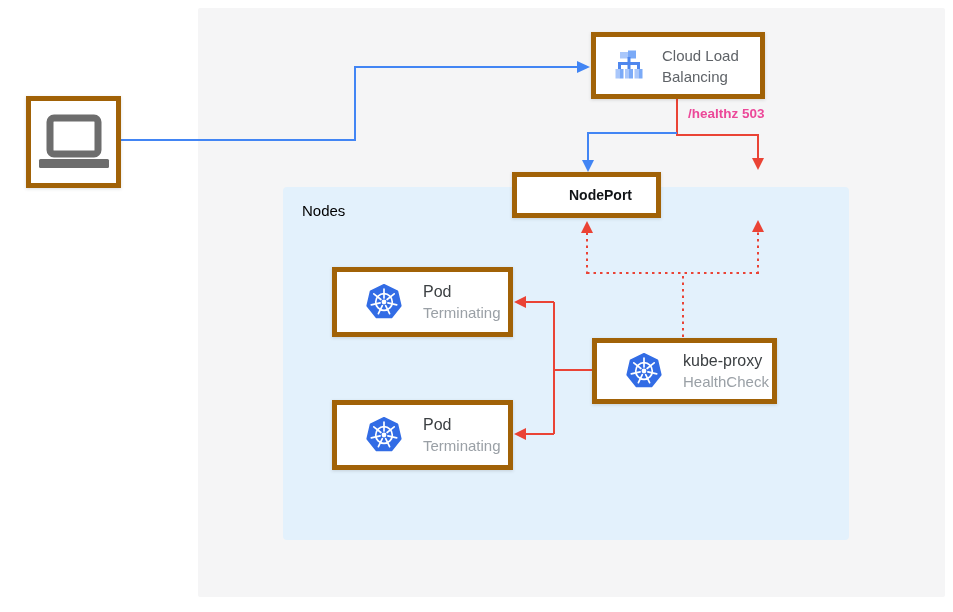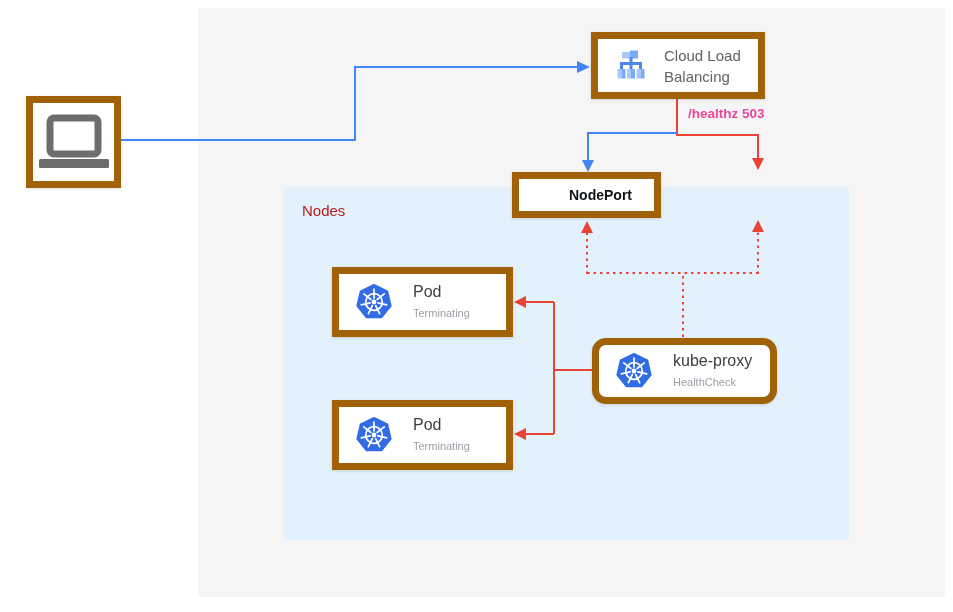--- a/index.html
+++ b/index.html
@@ -4,46 +4,46 @@
 <style>
   * { margin:0; padding:0; box-sizing:border-box; }
   html,body { background:#ffffff; }
   body { font-family:"Liberation Sans", sans-serif; }
   .stage { position:relative; width:953px; height:612px; background:#ffffff; overflow:hidden; }
 
   .bg-panel { position:absolute; left:198px; top:8px; width:747px; height:589px;
               background:#f5f5f6; border-radius:2px; }
   .nodes-panel { position:absolute; left:283px; top:187px; width:566px; height:353px;
                  background:#e3f1fc; border-radius:4px; }
-  .nodes-label { position:absolute; left:19px; top:15px; font-size:15px; color:#b91c1c; }
+  .nodes-label { position:absolute; left:19px; top:15px; font-size:15px; color:#000000; }
 
   svg.wires { position:absolute; left:0; top:0; width:953px; height:612px; pointer-events:none; }
 
-  .node-box { position:absolute; background:#ffffff; border:7px solid #a16207;
+  .node-box { position:absolute; background:#ffffff; border:5px solid #a16207;
               box-shadow:0 1px 3px rgba(60,64,67,.18); }
 
   .client-box { left:26px; top:96px; width:95px; height:92px;
                 display:flex; align-items:center; justify-content:center; }
 
   .clb-box { left:591px; top:32px; width:174px; height:67px;
              display:flex; align-items:center; gap:15px; padding-left:15px; }
   .clb-label { width:90px; font-size:15px; line-height:21px; color:#5f6368; }
 
   .port-box { display:flex; align-items:center; justify-content:center; text-align:center;
               font-weight:bold; color:#111417; font-size:14px; line-height:19px; }
   .nodeport-box { left:512px; top:172px; width:149px; height:46px;padding-left:28px; }
   .healthcheck-box { left:683px; top:171px; width:150px; height:48px; }
   .healthcheck-box .wrap { width:112px; }
 
-  .k8s-box { display:flex; align-items:center; gap:20px; padding-left:16px; }
+  .k8s-box { display:flex; align-items:center; gap:20px; padding-left:28px; }
   .pod1-box { left:332px; top:267px; width:181px; height:70px; }
   .pod2-box { left:332px; top:400px; width:181px; height:70px; }
-  .kubeproxy-box { left:592px; top:338px; width:185px; height:66px;border-radius:14px; }
+  .kubeproxy-box { left:592px; top:338px; width:185px; height:66px; }
   .k8s-title { font-size:16px; line-height:22px; color:#3c4043; }
-  .k8s-sub   { font-size:11px; line-height:20px; color:#9aa0a6; }
+  .k8s-sub   { font-size:15px; line-height:20px; color:#9aa0a6; }
 
   .healthz-label { position:absolute; left:688px; top:106px; font-size:13.5px;
                    font-weight:bold; color:#ec4899; }
 </style>
 </head>
 <body>
 
 <div class="stage">
 
   <div class="bg-panel"></div>

